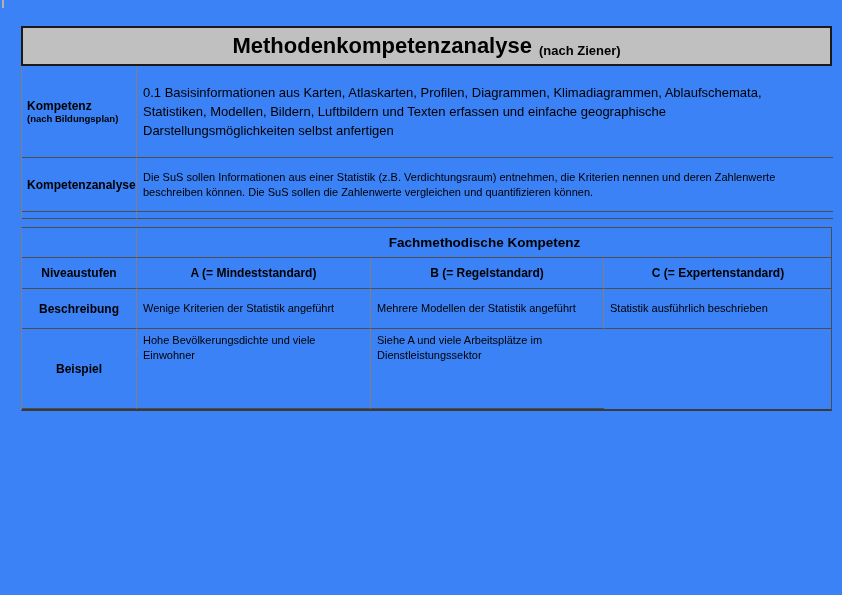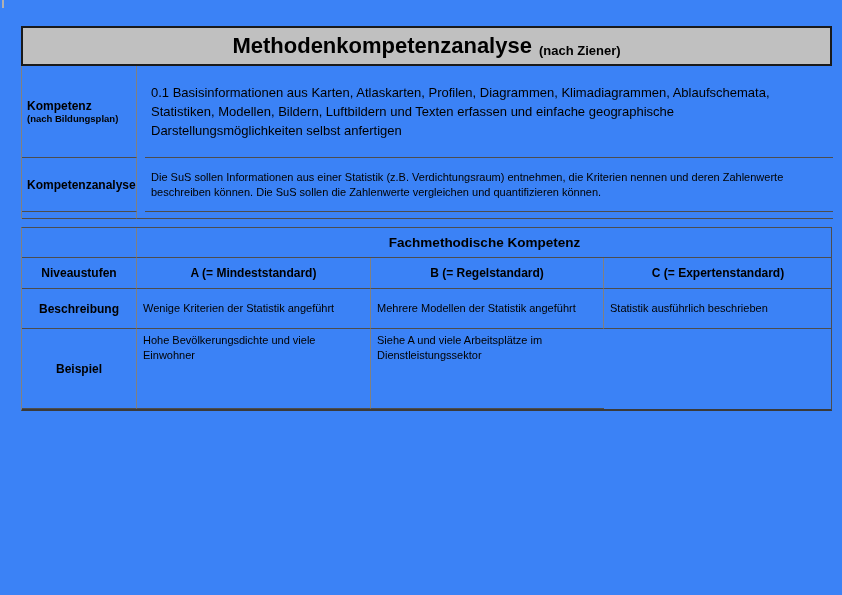--- a/index.html
+++ b/index.html
@@ -25,21 +25,21 @@
 
   
   .tbl{position:absolute;left:21px;width:811px;box-sizing:border-box;display:grid;}
   .cell{
     box-sizing:border-box;
     border-bottom:1px solid #4d4d4d;
     border-right:1px solid #808080;
     display:flex;align-items:center;
     overflow:hidden;
   }
-  .cell.no-right{border-right:none;margin-left:8px;}
+  .cell.no-right{border-right:none;}
   .cell.top-align{align-items:flex-start;}
   .cell.center-text{justify-content:center;text-align:right;}
   .lbl{font-weight:bold;font-size:12px;line-height:14px;}
   .lbl-sub{font-weight:bold;font-size:9.5px;line-height:12px;}
   .body-text{font-size:11px;line-height:15px;white-space:pre;}
   .big-text{font-size:13px;line-height:19px;white-space:pre;}
   .pad{padding:4px 6px;}
 
   
   .tbl-info{

